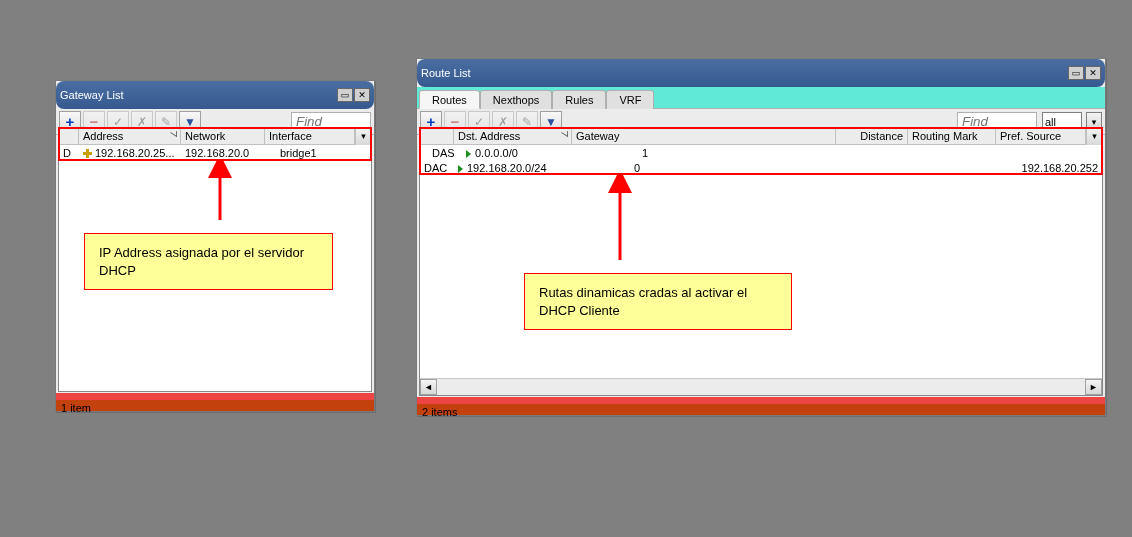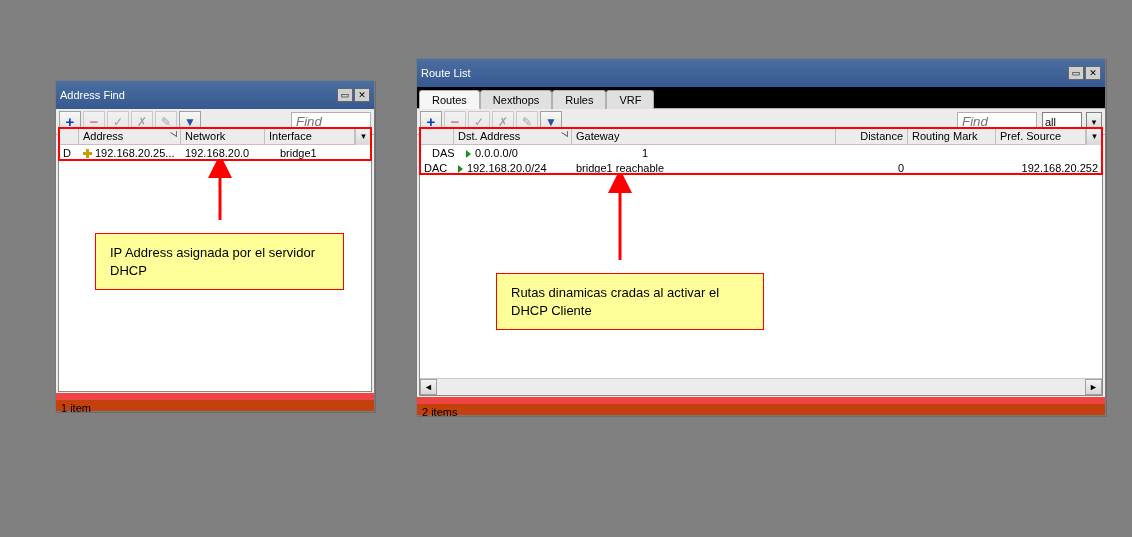--- a/index.html
+++ b/index.html
@@ -22,36 +22,37 @@
   }
   .titlebar {
     height: 18px;
     background: linear-gradient(to bottom, #4a6ea0 0%, #365a90 100%);
     color: #fff;
     font-size: 11px;
     padding: 14px 4px;
     display: flex;
     align-items: center;
     justify-content: space-between;
+    border-radius: 8px;
   }
   .titlebar .title { white-space: nowrap; overflow: hidden; }
   .tcontrols { display: flex; gap: 0; }
   .tcontrols .tbtn {
     width: 16px; height: 14px;
     background: #d0d0d0;
     border: 1px solid #666;
     margin-left: 1px;
     font-size: 9px;
     display: flex; align-items: center; justify-content: center;
     color: #000;
     cursor: default;
   }
   .tabbar {
     display: flex;
-    background: #000000;
+    background: #5eead4;
     height: 22px;
     padding-top: 2px;
     padding-left: 2px;
     border-bottom: 1px solid #b0b0b0;
   }
   .tab {
     padding: 3px 12px;
     font-size: 11px;
     background: #e0e0e0;
     border: 1px solid #b0b0b0;
@@ -226,21 +227,21 @@
     background: linear-gradient(#f4f4f4,#d8d8d8);
     display:flex; align-items:center; justify-content:center;
     font-size: 9px;
   }
 </style>
 </head>
 <body>
 
 <div class="window" style="left:55px; top:80px; width:320px; height:332px;">
   <div class="titlebar">
-    <span class="title">Address Find</span>
+    <span class="title">Gateway List</span>
     <div class="tcontrols">
       <div class="tbtn">▭</div>
       <div class="tbtn">✕</div>
     </div>
   </div>
   <div class="toolbar">
     <div class="tbutton">
         <span class="plus">+</span>
       </div>
     <div class="tbutton disabled">
@@ -312,21 +313,20 @@
     <div class="drow">
       <div class="dcell" style="width:34px;margin-left:8px;">DAS</div>
       <div class="dcell" style="width:118px;"><span class="playicon"></span><span>0.0.0.0/0</span></div>
       <div class="dcell" style="width:72px;text-align:right;">1</div>
       <div class="dcell" style="width:88px;"></div>
       <div class="dcell" style="flex:1;text-align:right;"></div>
     </div>
     <div class="drow">
       <div class="dcell" style="width:34px;">DAC</div>
       <div class="dcell" style="width:118px;"><span class="playicon"></span><span>192.168.20.0/24</span></div>
-      <div class="dcell" style="width:264px;">bridge1 reachable</div>
       <div class="dcell" style="width:72px;text-align:right;">0</div>
       <div class="dcell" style="width:88px;"></div>
       <div class="dcell" style="flex:1;text-align:right;">192.168.20.252</div>
     </div>
     <div class="scroller">
       <div class="scrbtn">◄</div>
       <div class="scrbtn">►</div>
     </div>
   </div>
   <div class="status">2 items</div>
@@ -345,14 +345,14 @@
 </svg>
 <svg class="arrow-svg" style="left:600px; top:175px;" width="40" height="95">
   <defs>
       <marker id="ah2" markerWidth="8" markerHeight="8" refX="4" refY="4" orient="auto">
         <path d="M0,0 L8,4 L0,8 Z" fill="#ff0000"></path>
       </marker>
     </defs>
   <line x1="20" y1="85" x2="20" y2="6" stroke="#ff0000" stroke-width="3" marker-end="url(#ah2)"></line>
 </svg>
 
-<div class="callout" style="left:95px; top:233px; width:249px;">IP Address asignada por el servidor DHCP</div>
-<div class="callout" style="left:496px; top:273px; width:268px;">Rutas dinamicas cradas al activar el DHCP Cliente</div>
+<div class="callout" style="left:84px; top:233px; width:249px;">IP Address asignada por el servidor DHCP</div>
+<div class="callout" style="left:524px; top:273px; width:268px;">Rutas dinamicas cradas al activar el DHCP Cliente</div>
 
 </body></html>

